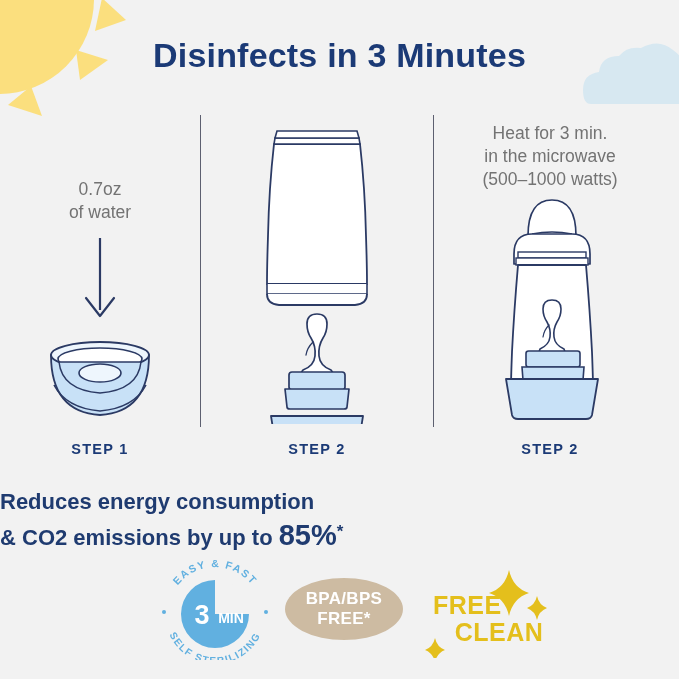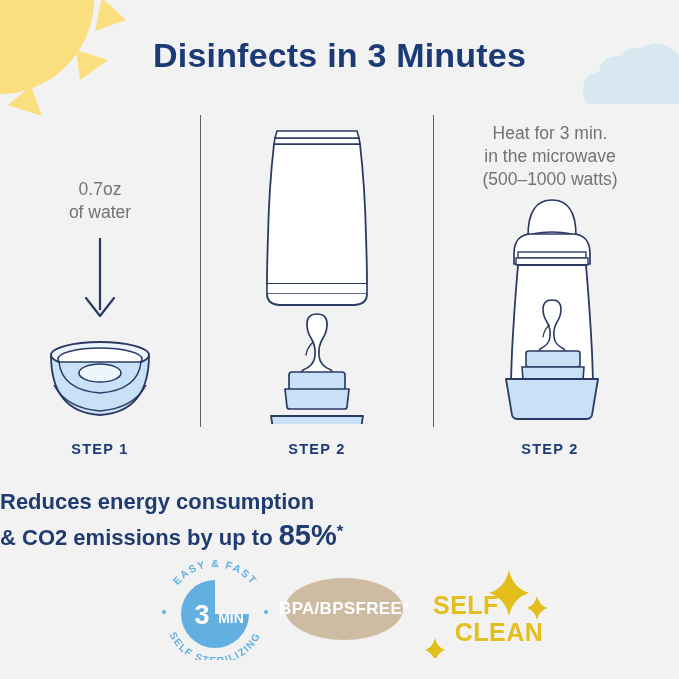--- a/index.html
+++ b/index.html
@@ -56,21 +56,21 @@
   #claim{
     left:0;top:487px;width:679px;text-align:left;
     color:#1f3b70;font-size:22px;font-weight:bold;line-height:30px;
   }
   #claim .big{font-size:29px;}
   #claim .star{font-size:17px;vertical-align:super;}
 
   
   #badge-3min{left:152px;top:560px;width:126px;height:100px;}
   #badge-bpa{left:285px;top:578px;width:118px;height:62px;
-    border-radius:50%;background:#cdbba2;display:flex;flex-direction:row;
+    border-radius:50%;background:#cdbba2;display:flex;flex-direction:column;
     align-items:center;justify-content:center;color:#ffffff;
     font-size:17px;font-weight:bold;line-height:20px;letter-spacing:.3px;}
   #badge-easyclean{left:425px;top:566px;width:130px;height:92px;}
   #easyclean-text{
     position:absolute;left:8px;top:26px;width:118px;
     color:#e4bf1c;font-size:25px;font-weight:bold;line-height:27px;
     letter-spacing:.5px;
   }
   #easyclean-text .l2{display:block;padding-left:14px;text-align:center;}
 
@@ -236,19 +236,19 @@
     <div>FREE*</div>
   </div>
 
   <div class="abs" id="badge-easyclean">
     <svg viewBox="0 0 130 92" width="130" height="92">
       <path d="M84 4 Q88 22 104 27 Q88 32 84 50 Q80 32 64 27 Q80 22 84 4 Z" fill="#e4bf1c"></path>
       <path d="M112 30 Q114 39 122 42 Q114 45 112 54 Q110 45 102 42 Q110 39 112 30 Z" fill="#e4bf1c"></path>
       <path d="M10 72 Q12 81 20 84 Q12 87 10 96 Q8 87 0 84 Q8 81 10 72 Z" fill="#e4bf1c"></path>
     </svg>
     <div id="easyclean-text">
-      <span>SELF</span>
+      <span>FREE</span>
       <span class="l2">CLEAN</span>
     </div>
   </div>
 
 
 </div>
 
 </body></html>

